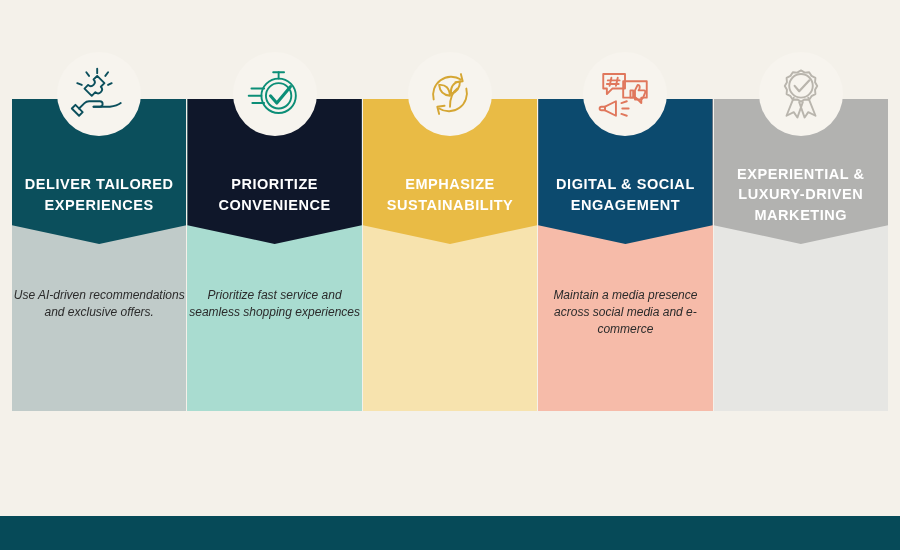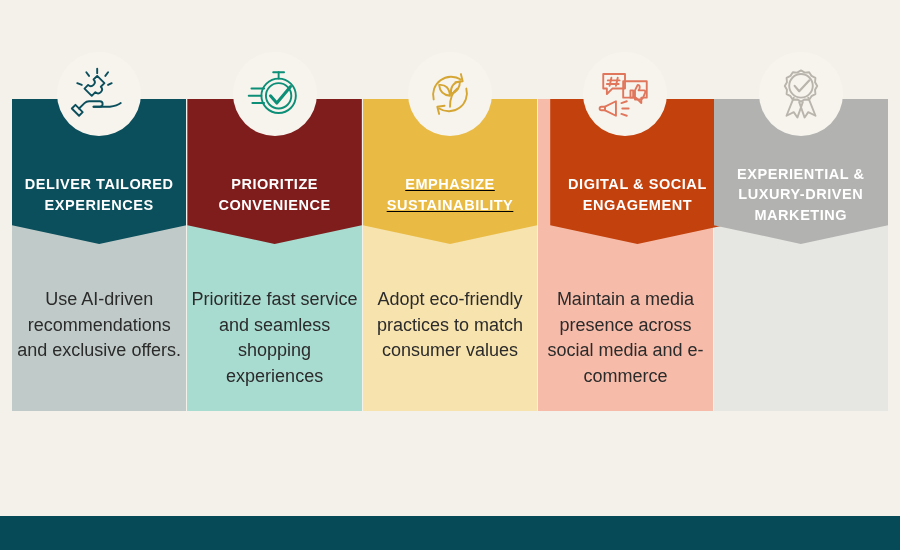--- a/index.html
+++ b/index.html
@@ -70,23 +70,24 @@
     margin-top:46px;
   }
 
   .col-desc {
     position:absolute;
     z-index:3;
     left:0; right:0;
     top:188px;
     padding:0 1px;
     text-align:center;
-    font-size:18px;
+    font-size:12px;
     line-height:1.42;
     color:#2b2b2b;
+    font-style:italic;
   }
 
   .icon-badge {
     position:absolute;
     z-index:5;
     left:50%;
     top:-47px;
     transform:translateX(-50%);
     width:84px;
     height:84px;
@@ -131,60 +132,59 @@
           <line x1="8" y1="20" x2="13" y2="22"></line>
           <path d="M10 48 l6 -6 q2 -2 5 -2 l12 0 q3 0 3 3 q0 3 -3 3 l-7 0"></path>
           <path d="M26 46 l18 0 q8 -1 12 -4"></path>
           <path d="M6 44 l8 8 l-4 4 l-8 -8 Z"></path>
         </svg>
       </div>
     </div>
 
     <div class="column">
       <div class="col-body" style="background: rgb(169, 220, 208);"></div>
-      <div class="col-header" style="background: #7f1d1d;">
+      <div class="col-header" style="background: #0f172a;">
         <div class="col-title">PRIORITIZE CONVENIENCE</div>
       </div>
       <div class="col-desc">Prioritize fast service and seamless shopping experiences</div>
       <div class="icon-badge" style="background: rgb(247, 244, 238);">
         <svg viewBox="0 0 64 64" fill="none" stroke="#0c8e77" stroke-width="2.1" stroke-linecap="round" stroke-linejoin="round">
           <circle cx="36" cy="34" r="19"></circle>
           <circle cx="36" cy="34" r="14"></circle>
           <line x1="36" y1="8" x2="36" y2="15"></line>
           <line x1="30" y1="8" x2="42" y2="8"></line>
           <line x1="6" y1="26" x2="20" y2="26"></line>
           <line x1="3" y1="34" x2="17" y2="34"></line>
           <line x1="7" y1="42" x2="20" y2="42"></line>
           <path d="M27 34 l7 8 l15 -18" stroke-width="3.4"></path>
         </svg>
       </div>
     </div>
 
     <div class="column">
       <div class="col-body" style="background: rgb(247, 227, 174);"></div>
-      <div class="col-header" style="background: rgb(233, 187, 69); text-decoration: underline;">
+      <div class="col-header" style="background: rgb(233, 187, 69);">
         <div class="col-title">EMPHASIZE SUSTAINABILITY</div>
       </div>
-      <div class="col-desc">Adopt eco-friendly practices to match consumer values</div>
       <div class="icon-badge" style="background: rgb(247, 244, 238);">
         <svg viewBox="0 0 64 64" fill="none" stroke="#d5a633" stroke-width="2.1" stroke-linecap="round" stroke-linejoin="round">
           <path d="M14 38 a20 20 0 0 1 30 -22"></path>
           <path d="M44 10 l2 8 l-8 1"></path>
           <path d="M50 26 a20 20 0 0 1 -30 22"></path>
           <path d="M20 54 l-2 -8 l8 -1"></path>
           <path d="M32 46 q0 -14 8 -20"></path>
           <path d="M32 34 q-11 -1 -12 -12 q11 -1 12 12 Z"></path>
           <path d="M33 32 q10 -3 10 -14 q-11 2 -10 14 Z"></path>
         </svg>
       </div>
     </div>
 
     <div class="column">
       <div class="col-body" style="background: rgb(246, 187, 169);"></div>
-      <div class="col-header" style="background: #c2410c; margin-left: 12px;">
+      <div class="col-header" style="background: #0c4a6e;">
         <div class="col-title">DIGITAL &amp; SOCIAL ENGAGEMENT</div>
       </div>
       <div class="col-desc">Maintain a media presence across social media and e-commerce</div>
       <div class="icon-badge" style="background: rgb(247, 244, 238);">
         <svg viewBox="0 0 64 64" fill="none" stroke="#e0775c" stroke-width="2.1" stroke-linecap="round" stroke-linejoin="round">
           <path d="M8 10 h24 v16 h-14 l-6 6 v-6 h-4 Z"></path>
           <line x1="17" y1="14" x2="15" y2="23"></line>
           <line x1="24" y1="14" x2="22" y2="23"></line>
           <line x1="13" y1="17" x2="26" y2="17"></line>
           <line x1="12" y1="21" x2="25" y2="21"></line>

